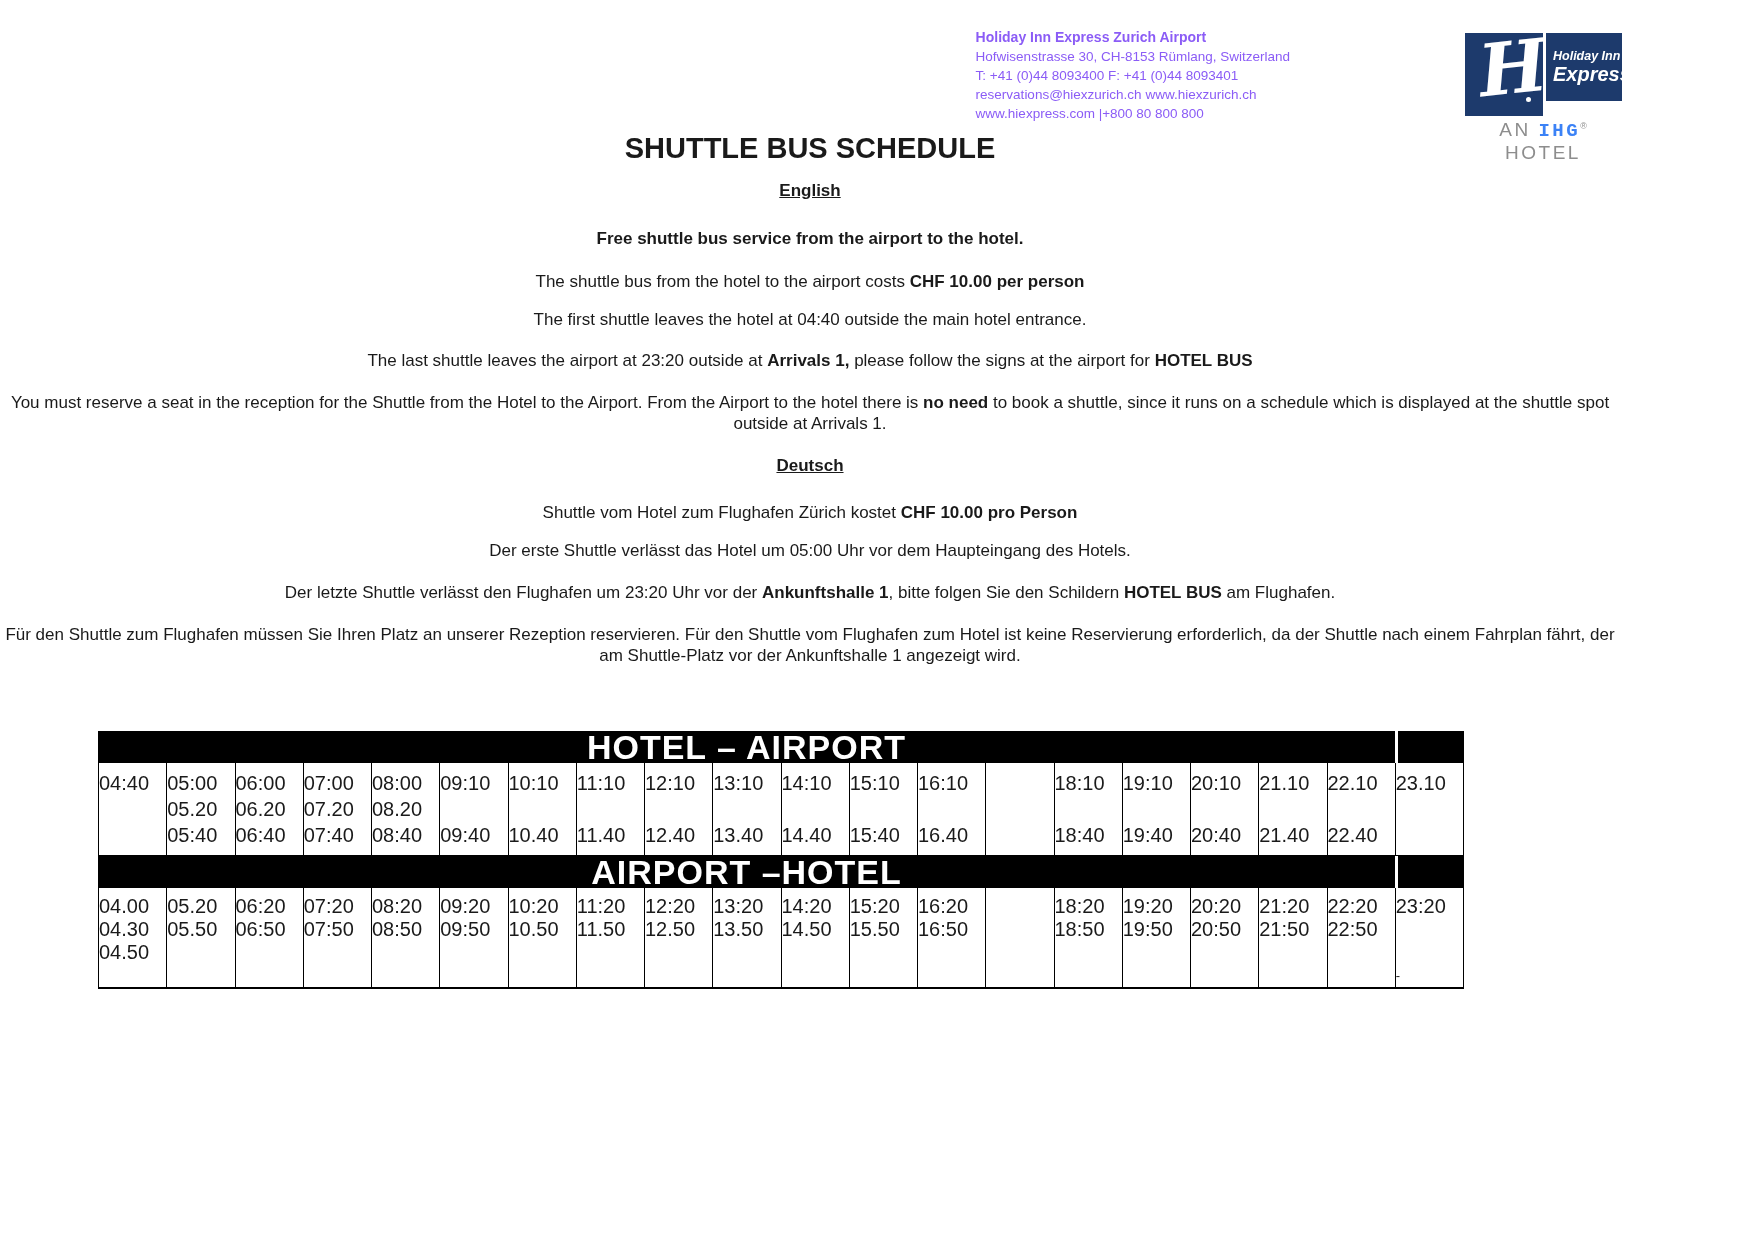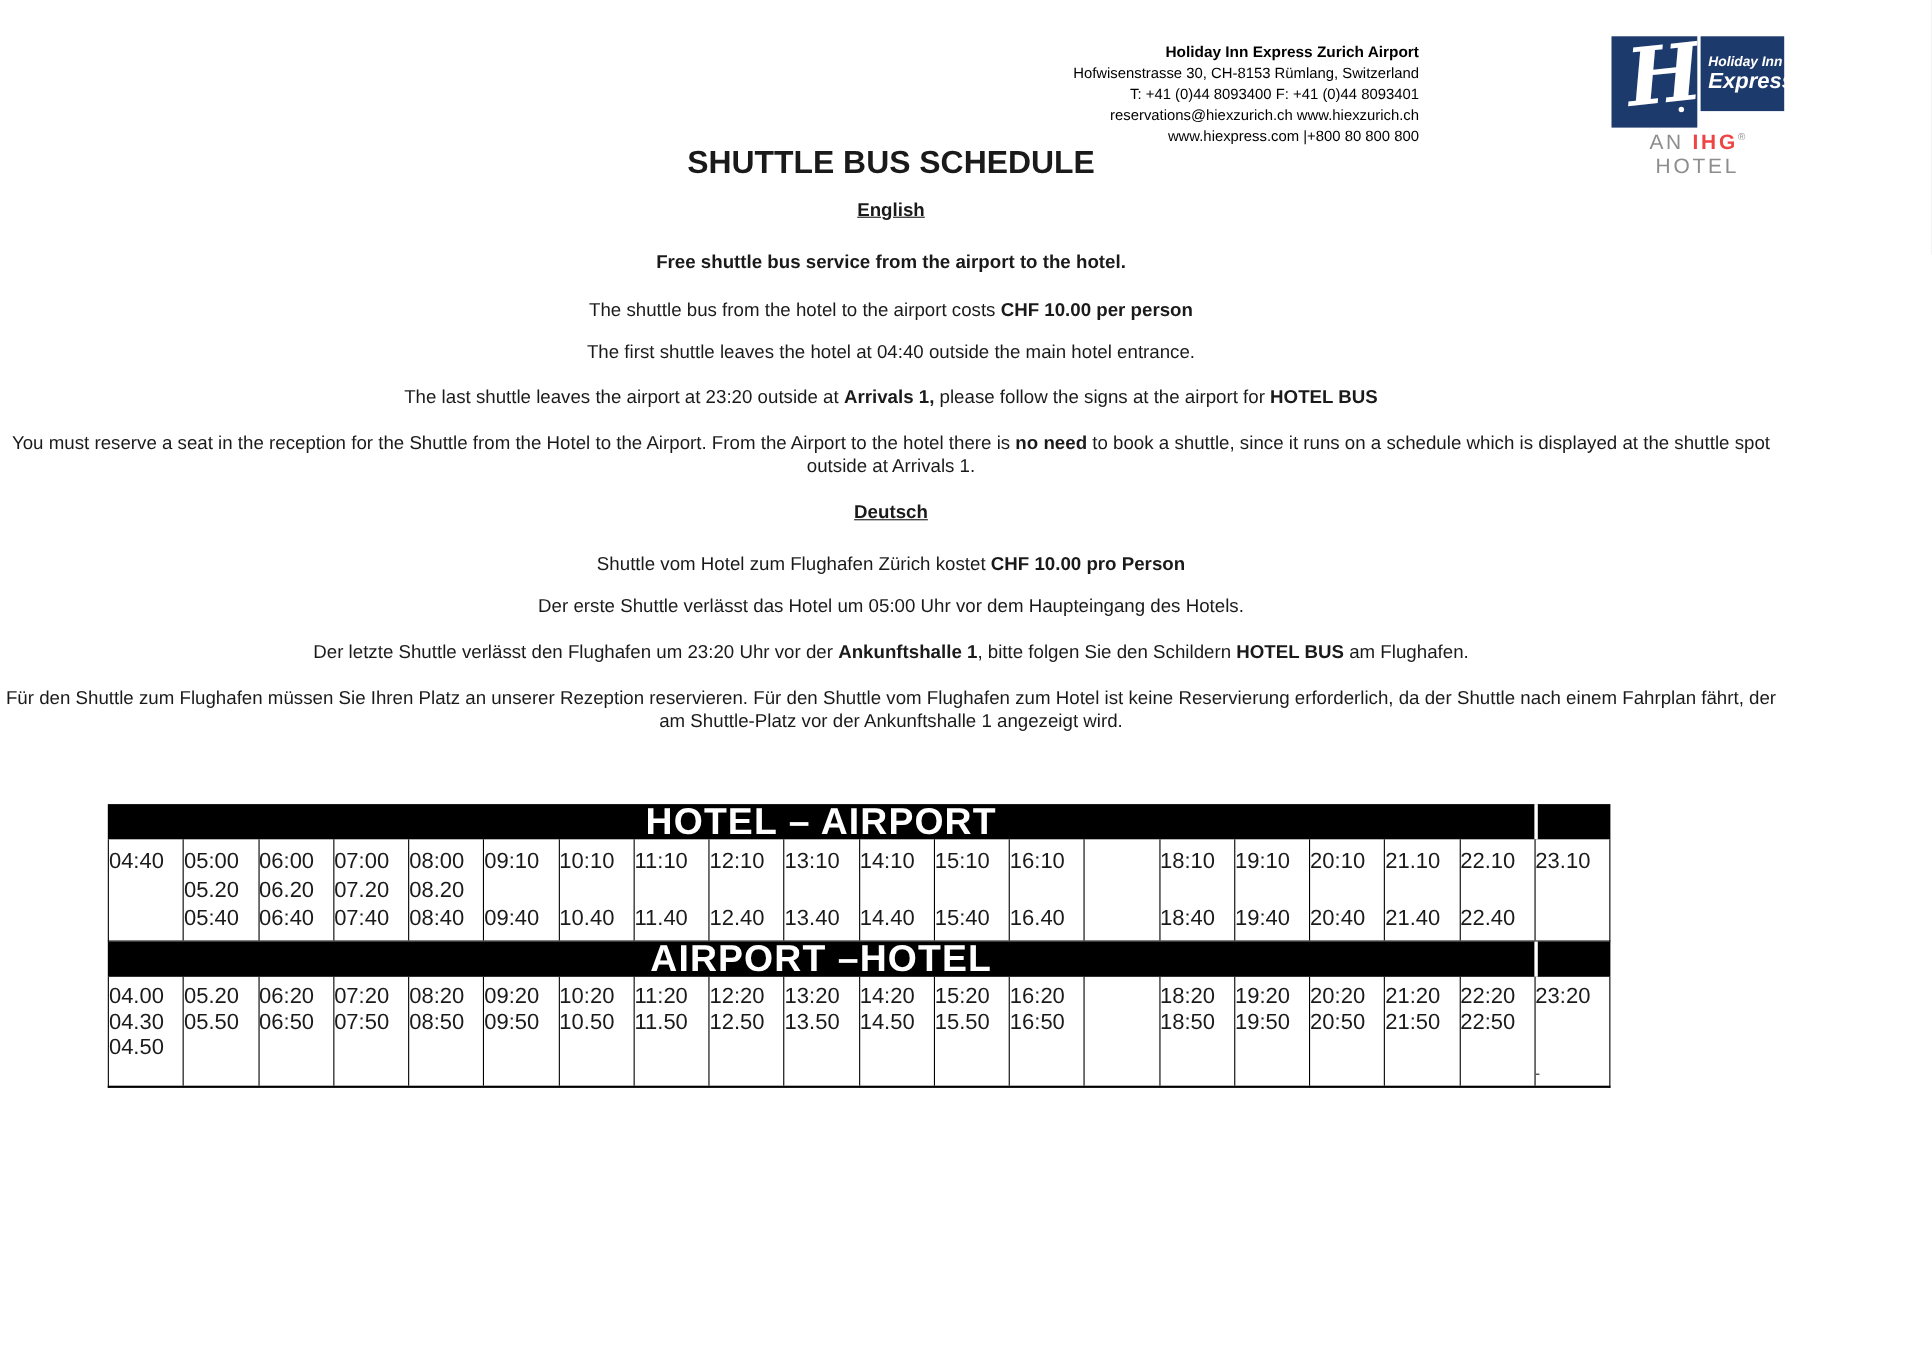--- a/index.html
+++ b/index.html
@@ -7,21 +7,21 @@
     position:relative;
     width:1756px;height:1242px;
     background:#ffffff;
     font-family:"Liberation Sans",sans-serif;
     color:#1a1a1a;
     overflow:hidden;
   }
   
   .contact{
     position:absolute;top:28px;right:466px;
-    text-align:right;font-size:13.5px;line-height:19px;color:#000000;margin-top:10px;
+    font-size:13.5px;line-height:19px;color:#8b5cf6;
   }
   .contact .contact-name{font-weight:bold;font-size:14px;}
   .logo-square{
     position:absolute;left:1465px;top:33px;width:78px;height:83px;
     background:#1d3a6c;overflow:hidden;
   }
   .logo-square .h-glyph{
     position:absolute;left:14px;top:-8px;
     font-family:"DejaVu Serif",serif;font-style:italic;font-weight:bold;
     font-size:72px;color:#fff;transform:rotate(-6deg);
@@ -34,21 +34,21 @@
     background:#1d3a6c;color:#fff;
     display:flex;flex-direction:column;justify-content:center;
     padding-left:7px;box-sizing:border-box;
   }
   .logo-textbox .brand1{font-size:12.5px;font-weight:bold;font-style:italic;line-height:14px;}
   .logo-textbox .brand2{font-size:20px;font-weight:bold;font-style:italic;line-height:22px;}
   .ihg-line{
     position:absolute;left:1458px;top:119px;width:170px;
     text-align:center;color:#8d8d8d;font-size:19px;letter-spacing:2.5px;
   }
-  .ihg-line b{color:#ef4444;}
+  .ihg-line b{color:#3b82f6;font-family:Liberation Mono, monospace;}
   .ihg-line sup{font-size:9px;letter-spacing:0;}
   
   .content{
     position:absolute;left:0;top:132px;width:1620px;
     text-align:center;
   }
   .doc-title{font-size:29px;font-weight:bold;margin:0 0 16px 0;letter-spacing:0px;}
   .lang{font-size:17px;font-weight:bold;text-decoration:underline;margin:0;}
   .para{font-size:17px;line-height:21px;margin:0;} .mb17{margin-bottom:17px;} .mb20{margin-bottom:20px;}
   .mb21{margin-bottom:21px;} .mb22{margin-bottom:22px;} .mb26{margin-bottom:26px;} .mb27{margin-bottom:27px;}

